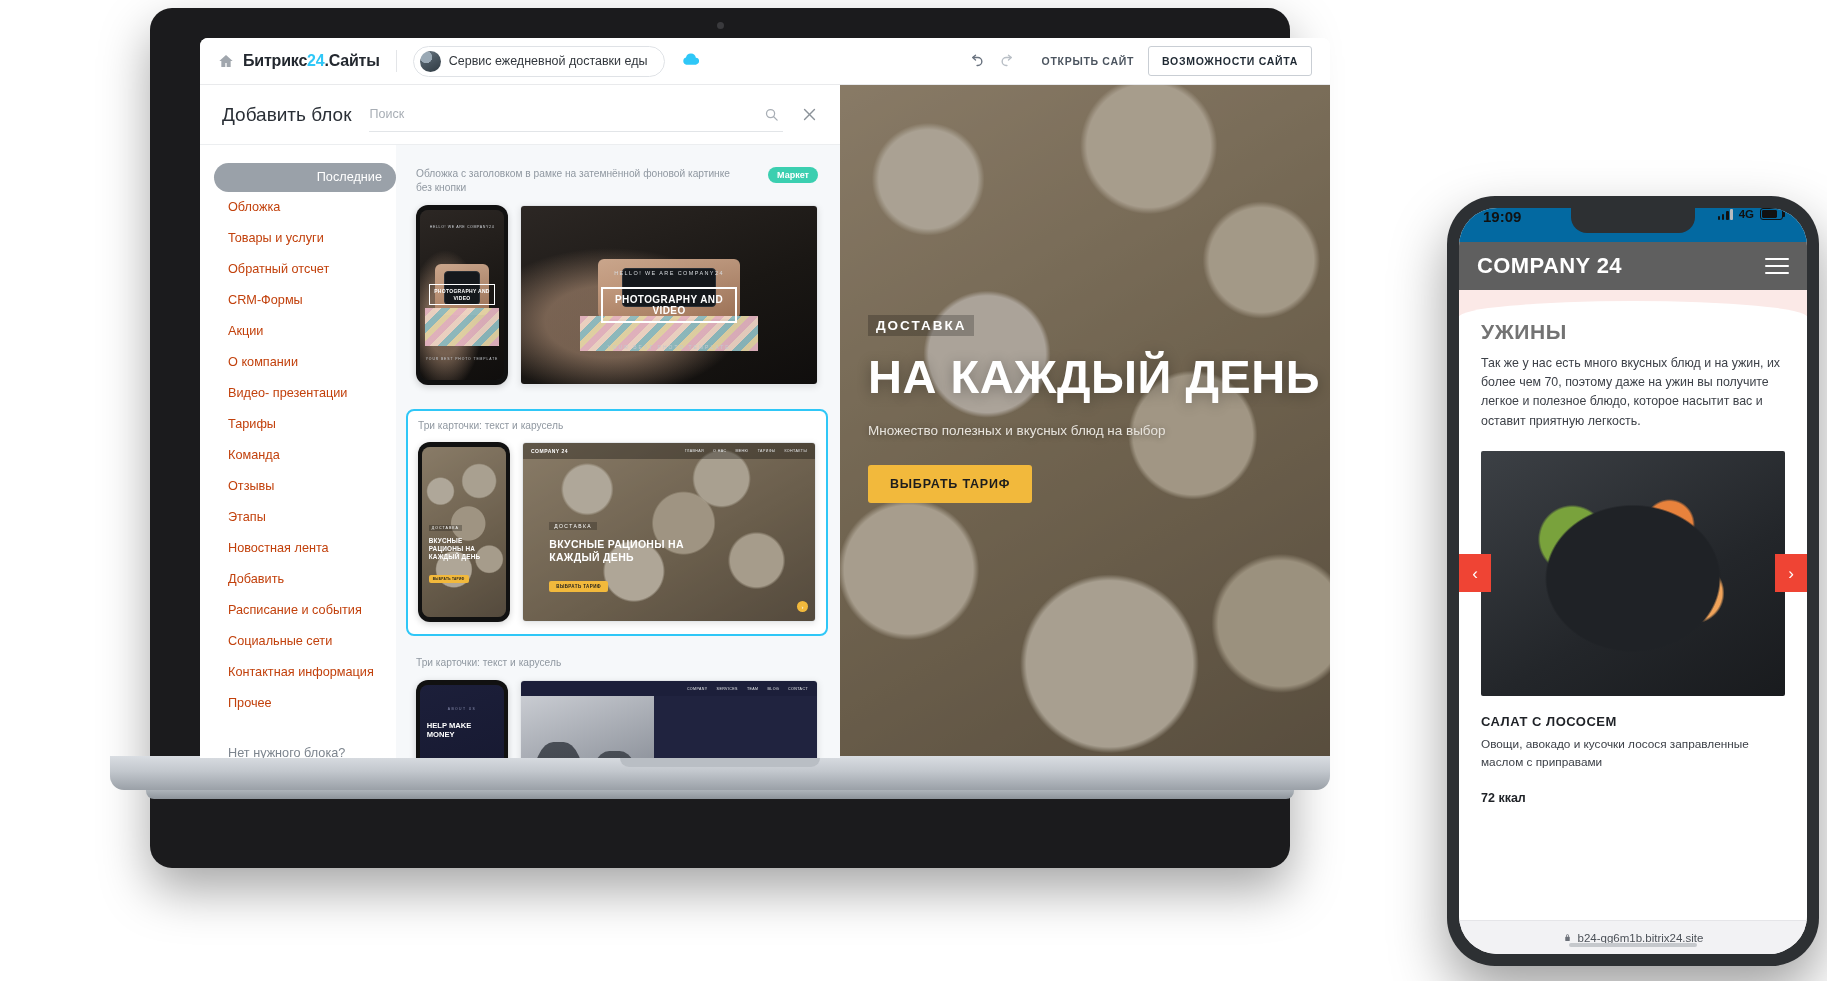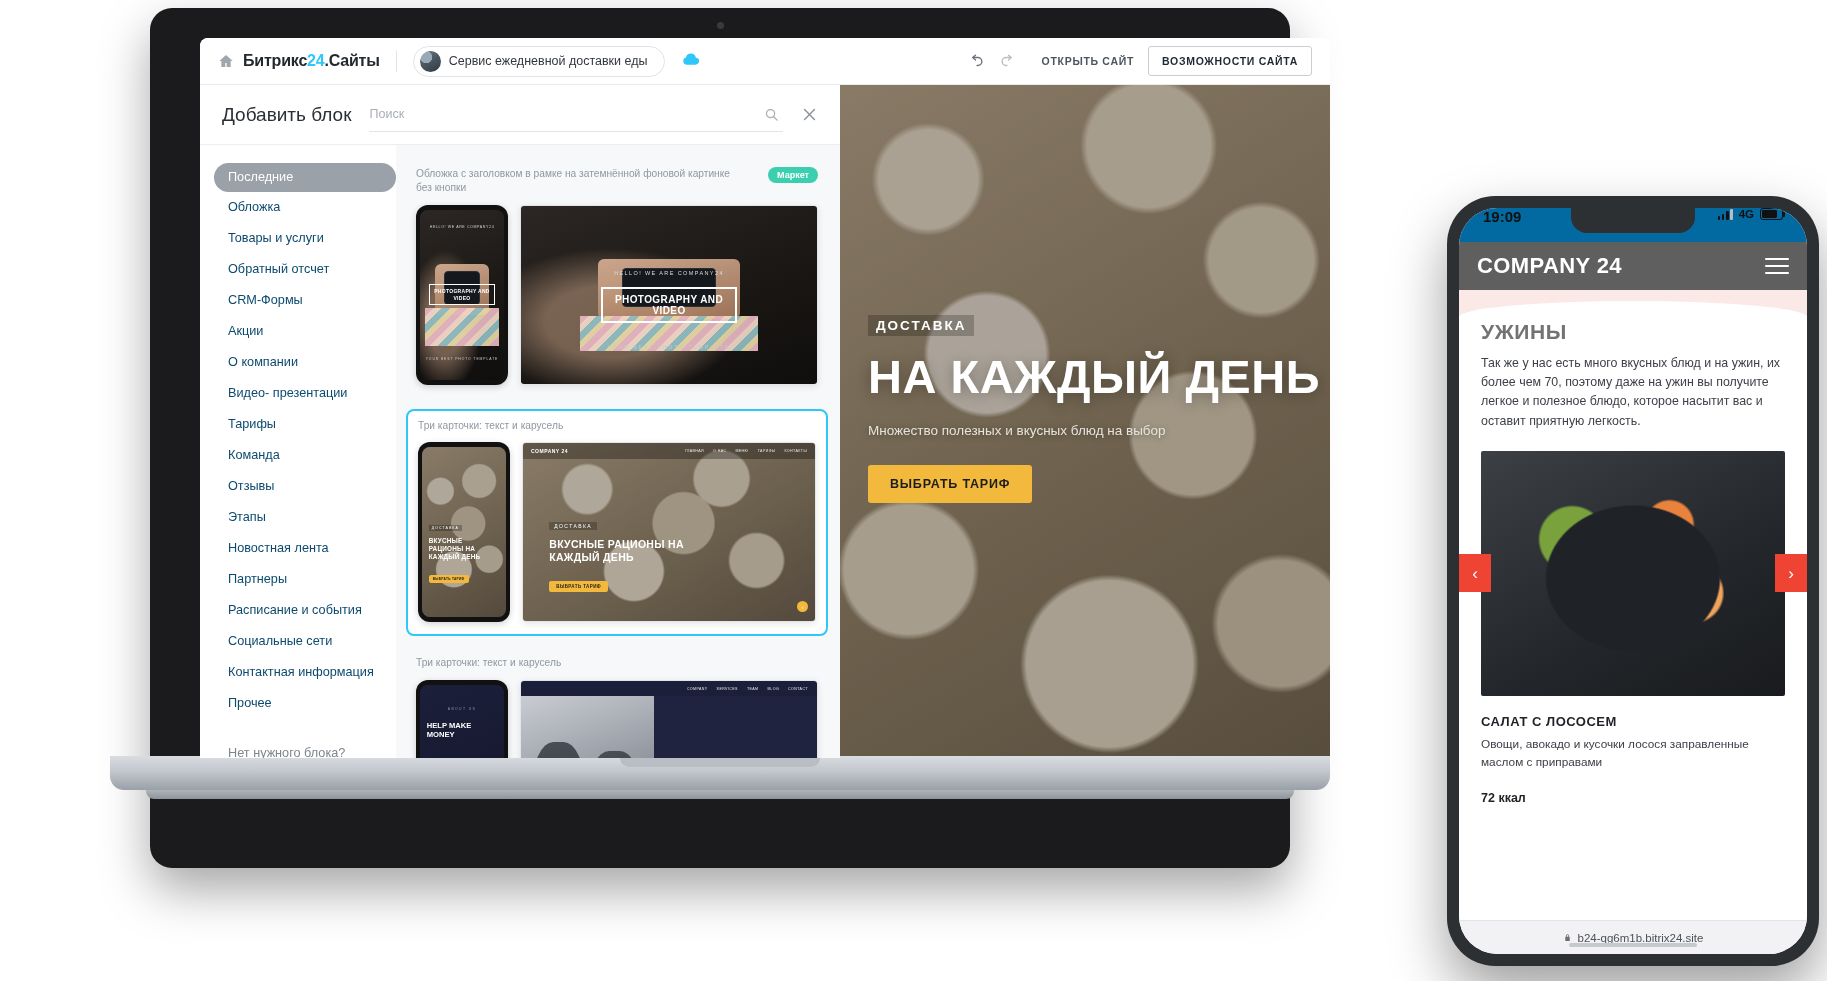--- a/index.html
+++ b/index.html
@@ -95,24 +95,24 @@
   .search-wrap input::placeholder { color: #a8aeb5; }
   .search-ico { position:absolute; right: 4px; width: 15px; height: 15px; color:#a8aeb5; }
   .close-btn { width: 17px; height: 17px; color:#8b9299; flex:none; }
 
   .panel-body { flex: 1; display:flex; min-height:0; }
   .cat-col {
     width: 196px; padding: 18px 0 0 14px; background:#fff;
     display:flex; flex-direction:column; gap: 2px;
   }
   .cat-item {
-    font-size: 12.7px; color: #0c4a6e; padding: 7.5px 14px; border-radius: 15px;
+    font-size: 12.7px; color: #c2410c; padding: 7.5px 14px; border-radius: 15px;
     white-space: nowrap; line-height: 1.1;
   }
-  .cat-item.active { background: #9aa1a9; color:#fff; font-weight: 400; }
+  .cat-item.active { background: #9aa1a9; color:#fff; font-weight: 400; text-align: right; }
   .cat-divider { height:1px; background:#e8eaec; margin: 12px 14px 10px 0; }
   .cat-foot { font-size: 12.7px; color:#7d858e; padding: 2px 14px; white-space:nowrap; }
 
   .blocks-col { flex: 1; background: #f6f8fa; padding: 14px 12px 0 10px; overflow: hidden; }
   .block-card { background:#f6f8fa; border-radius: 6px; padding: 8px 10px 12px; margin-bottom: 12px; position:relative; }
   .block-card.selected { background:#fff; border: 2px solid #2fc7f7; border-radius: 8px; }
   .block-head { display:flex; align-items:flex-start; justify-content:space-between; gap:10px; margin-bottom: 10px; }
   .block-title { font-size: 10.2px; color: #9098a1; line-height: 1.35; max-width: 330px; }
   .market-badge {
     font-size: 9px; color:#fff; background:#3bcfb0; border-radius: 10px;
@@ -406,21 +406,21 @@
                 <div class="cat-item">Обратный отсчет</div>
                 <div class="cat-item">CRM-Формы</div>
                 <div class="cat-item">Акции</div>
                 <div class="cat-item">О компании</div>
                 <div class="cat-item">Видео- презентации</div>
                 <div class="cat-item">Тарифы</div>
                 <div class="cat-item">Команда</div>
                 <div class="cat-item">Отзывы</div>
                 <div class="cat-item">Этапы</div>
                 <div class="cat-item">Новостная лента</div>
-                <div class="cat-item">Партнеры</div>
+                <div class="cat-item">Добавить</div>
                 <div class="cat-item">Расписание и события</div>
                 <div class="cat-item">Социальные сети</div>
                 <div class="cat-item">Контактная информация</div>
                 <div class="cat-item">Прочее</div>
                 <div class="cat-divider"></div>
                 <div class="cat-foot">Нет нужного блока?</div>
               </div>
 
               <div class="blocks-col">
 

